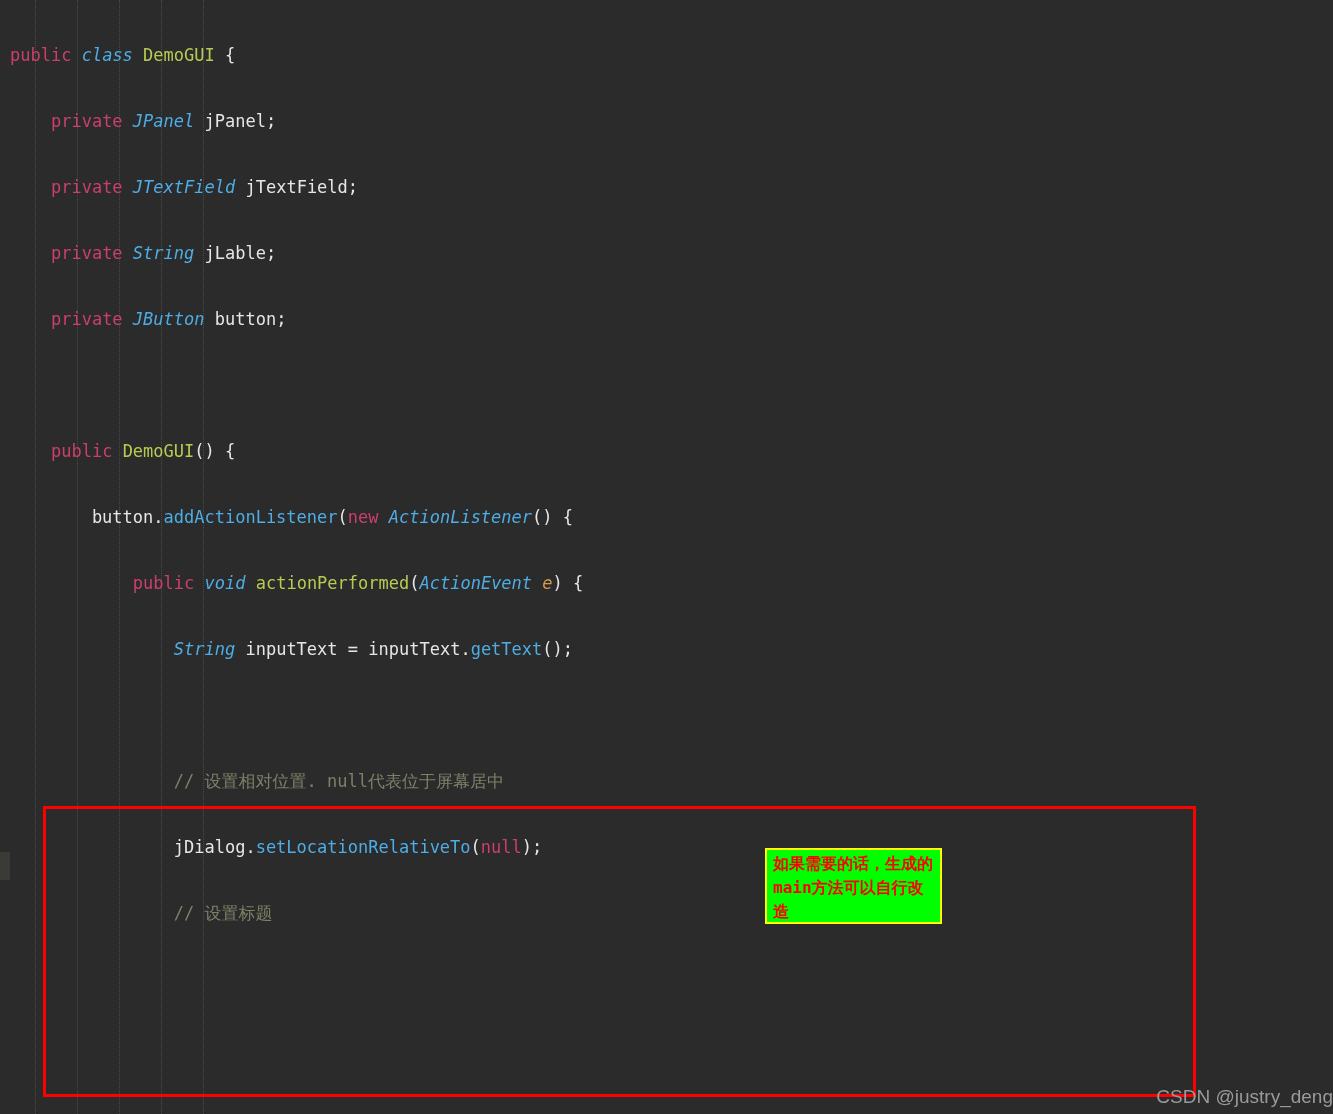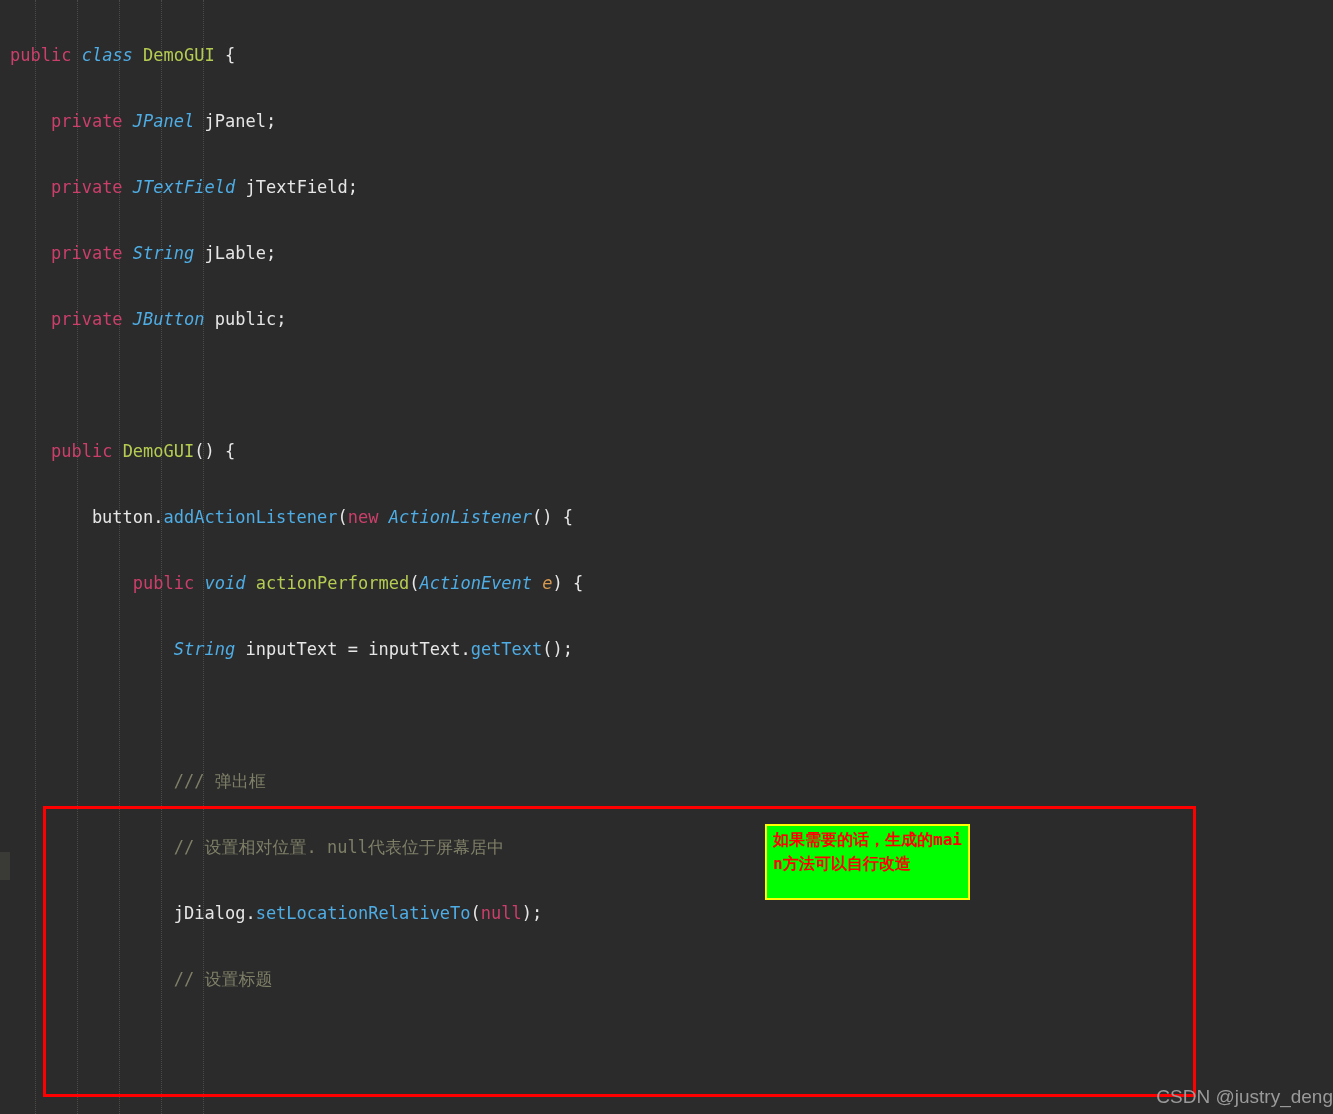--- a/index.html
+++ b/index.html
@@ -88,22 +88,22 @@
     height: 291px;
     border: 3px solid #ff0000;
     box-sizing: border-box;
     pointer-events: none;
   }
 
   
   #callout {
     position: absolute;
     left: 765px;
-    top: 824px;
-    width: 205px;
+    top: 848px;
+    width: 177px;
     height: 76px;
     background: #00ff00;
     border: 2px solid #ffff00;
     box-sizing: border-box;
     color: #ff0000;
     font-family: "DejaVu Sans Mono", "Liberation Mono", monospace;
     font-size: 16px;
     line-height: 24px;
     font-weight: bold;
     padding: 2px 6px;
@@ -134,28 +134,27 @@
   <div class="guide" style="left:77px;"></div>
   <div class="guide" style="left:119px;"></div>
   <div class="guide" style="left:161px;"></div>
   <div class="guide" style="left:203px;"></div>
 
   <div id="code">
     <div class="line"><span class="kw">public</span> <span class="cls">class</span> <span class="decl">DemoGUI</span> <span class="txt">{</span></div>
     <div class="line"><span class="txt">    </span><span class="kw">private</span> <span class="cls">JPanel</span> <span class="txt">jPanel;</span></div>
     <div class="line"><span class="txt">    </span><span class="kw">private</span> <span class="cls">JTextField</span> <span class="txt">jTextField;</span></div>
     <div class="line"><span class="txt">    </span><span class="kw">private</span> <span class="cls">String</span> <span class="txt">jLable;</span></div>
-    <div class="line"><span class="txt">    </span><span class="kw">private</span> <span class="cls">JButton</span> <span class="txt">public;</span></div>
+    <div class="line"><span class="txt">    </span><span class="kw">private</span> <span class="cls">JButton</span> <span class="txt">button;</span></div>
     <div class="line"><span class="txt"> </span></div>
     <div class="line"><span class="txt">    </span><span class="kw">public</span> <span class="decl">DemoGUI</span><span class="txt">() {</span></div>
     <div class="line"><span class="txt">        button.</span><span class="mth">addActionListener</span><span class="txt">(</span><span class="kw">new</span> <span class="cls">ActionListener</span><span class="txt">() {</span></div>
     <div class="line"><span class="txt">            </span><span class="kw">public</span> <span class="cls">void</span> <span class="decl">actionPerformed</span><span class="txt">(</span><span class="cls">ActionEvent</span> <span class="param">e</span><span class="txt">) {</span></div>
     <div class="line"><span class="txt">                </span><span class="cls">String</span> <span class="txt">inputText </span><span class="op">=</span><span class="txt"> inputText.</span><span class="mth">getText</span><span class="txt">();</span></div>
     <div class="line"><span class="txt"> </span></div>
-    <div class="line"><span class="txt">                </span><span class="cmt">/// 弹出框</span></div>
     <div class="line"><span class="txt">                </span><span class="cmt">// 设置相对位置. null代表位于屏幕居中</span></div>
     <div class="line"><span class="txt">                jDialog.</span><span class="mth">setLocationRelativeTo</span><span class="txt">(</span><span class="kw">null</span><span class="txt">);</span></div>
     <div class="line"><span class="txt">                </span><span class="cmt">// 设置标题</span></div>
     
     
     
     
     
     
     

